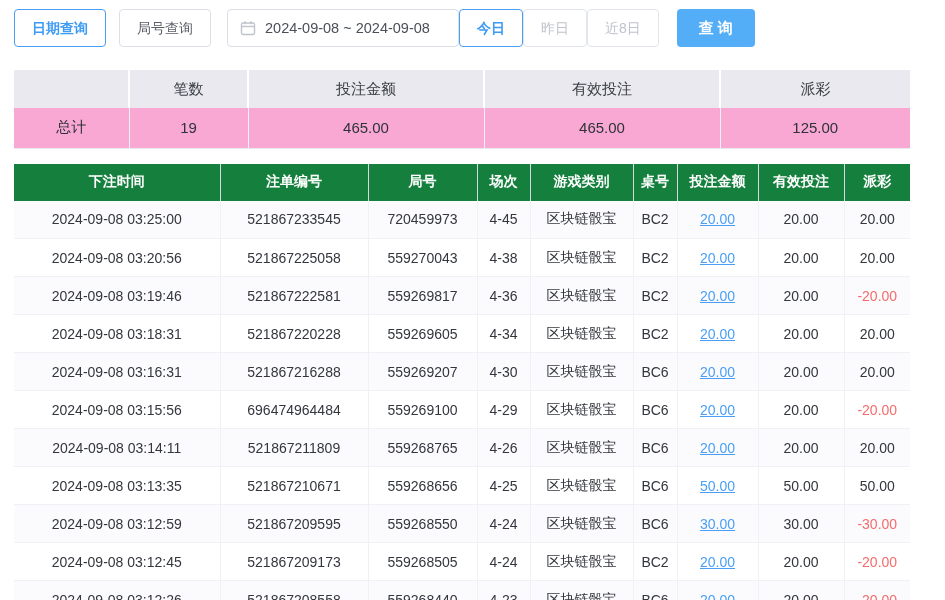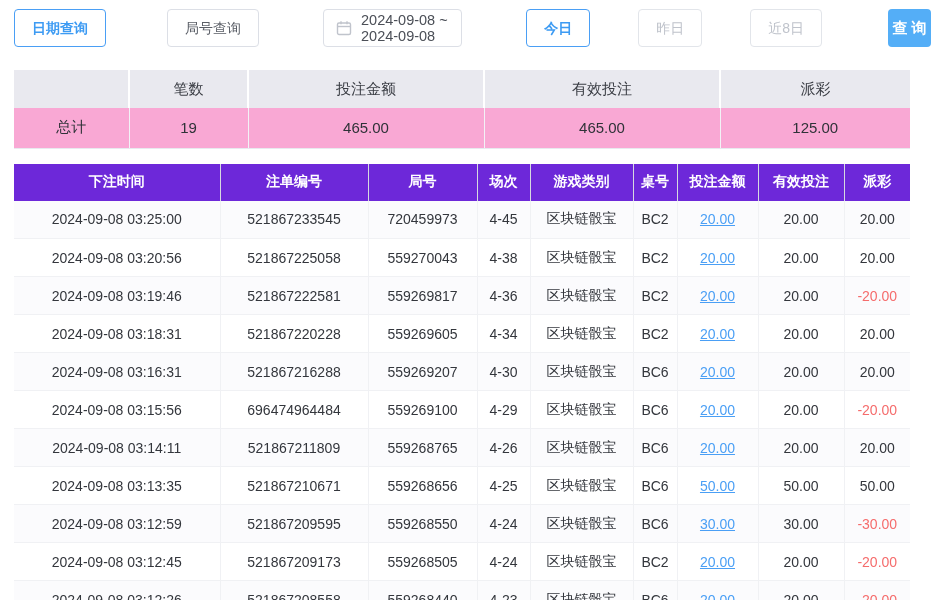--- a/index.html
+++ b/index.html
@@ -9,21 +9,20 @@
     font-family:"Liberation Sans", sans-serif;
     font-size:14px;
     color:#333;
   }
 
   
   .toolbar {
     display:flex;
     align-items:flex-start;
     padding:9px 14px 10px 14px;
-    gap:48px;
   }
   .btn {
     height:38px;
     padding:0 17px;
     border-radius:4px;
     background:#fff;
     border:1px solid #dcdfe6;
     color:#5a5e66;
     font-size:14px;
     font-family:inherit;
@@ -34,21 +33,21 @@
   .btn-blue {
     border-color:#4a9ff5;
     color:#3d9bf3;
     font-weight:bold;
   }
   .btn-muted {
     color:#bfc3cb;
     border-color:#e2e5ea;
   }
   .gap-md { margin-left:13px; }
-  .gap-lg { margin-left:16px; }
+  .gap-lg { }
   .gap-sm { margin-left:0; }
 
   .date-input {
     display:flex;
     align-items:center;
     height:38px;
     border:1px solid #dcdfe6;
     border-radius:4px;
     background:#fff;
     padding:0 12px;
@@ -101,21 +100,21 @@
     background:#f9a8d4;
   }
   .summary td:last-child { border-right:none; }
 
   
   .records {
     width:896px;
     margin:15px 14px 0 14px;
   }
   .records th {
-    background:#6d28d9;
+    background:#15803d;
     color:#ffffff;
     height:37px;
     font-weight:bold;
     font-size:14px;
     border-right:1px solid #d6d9e0;
     text-align:center;
   }
   .records th:last-child { border-right:none; }
   .records td {
     height:38px;

